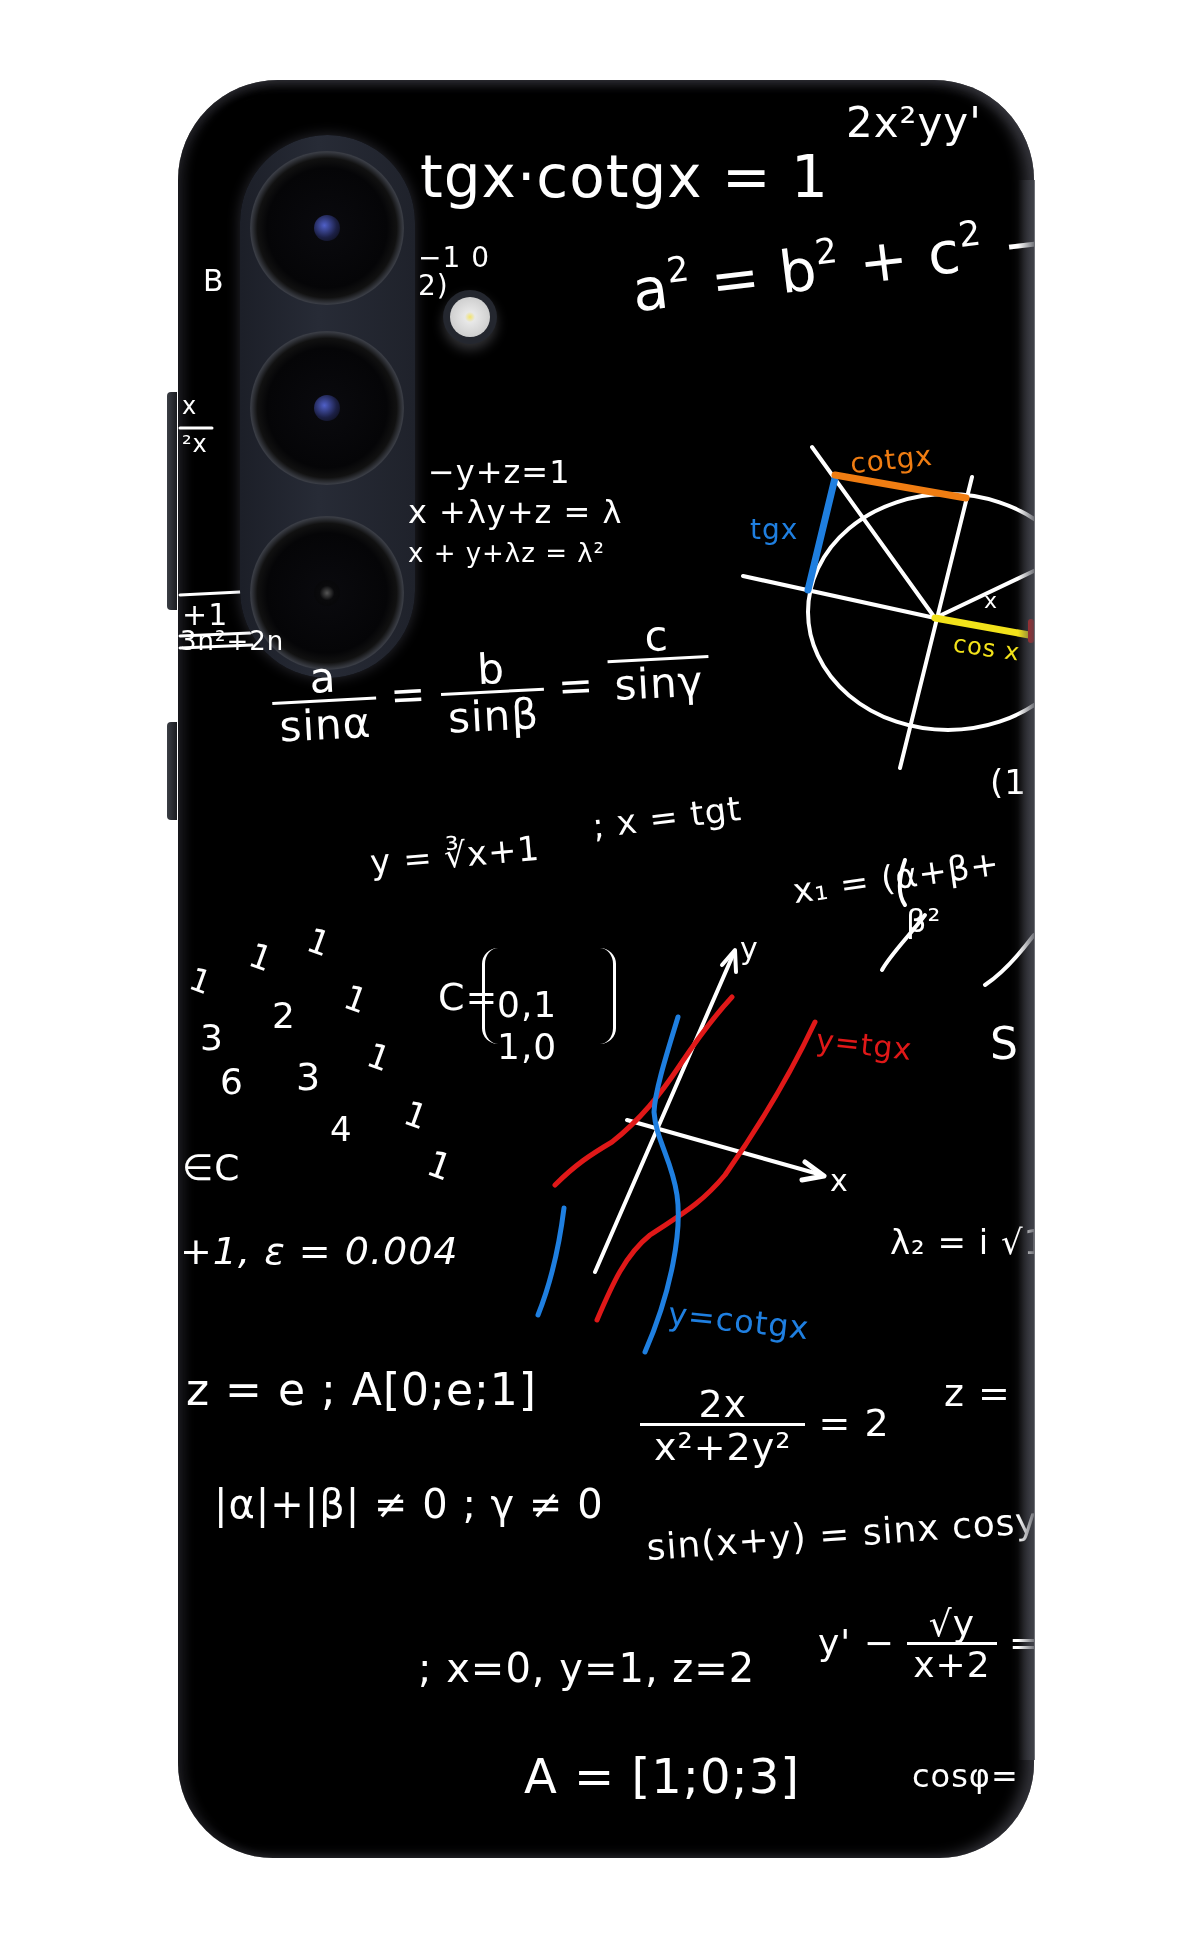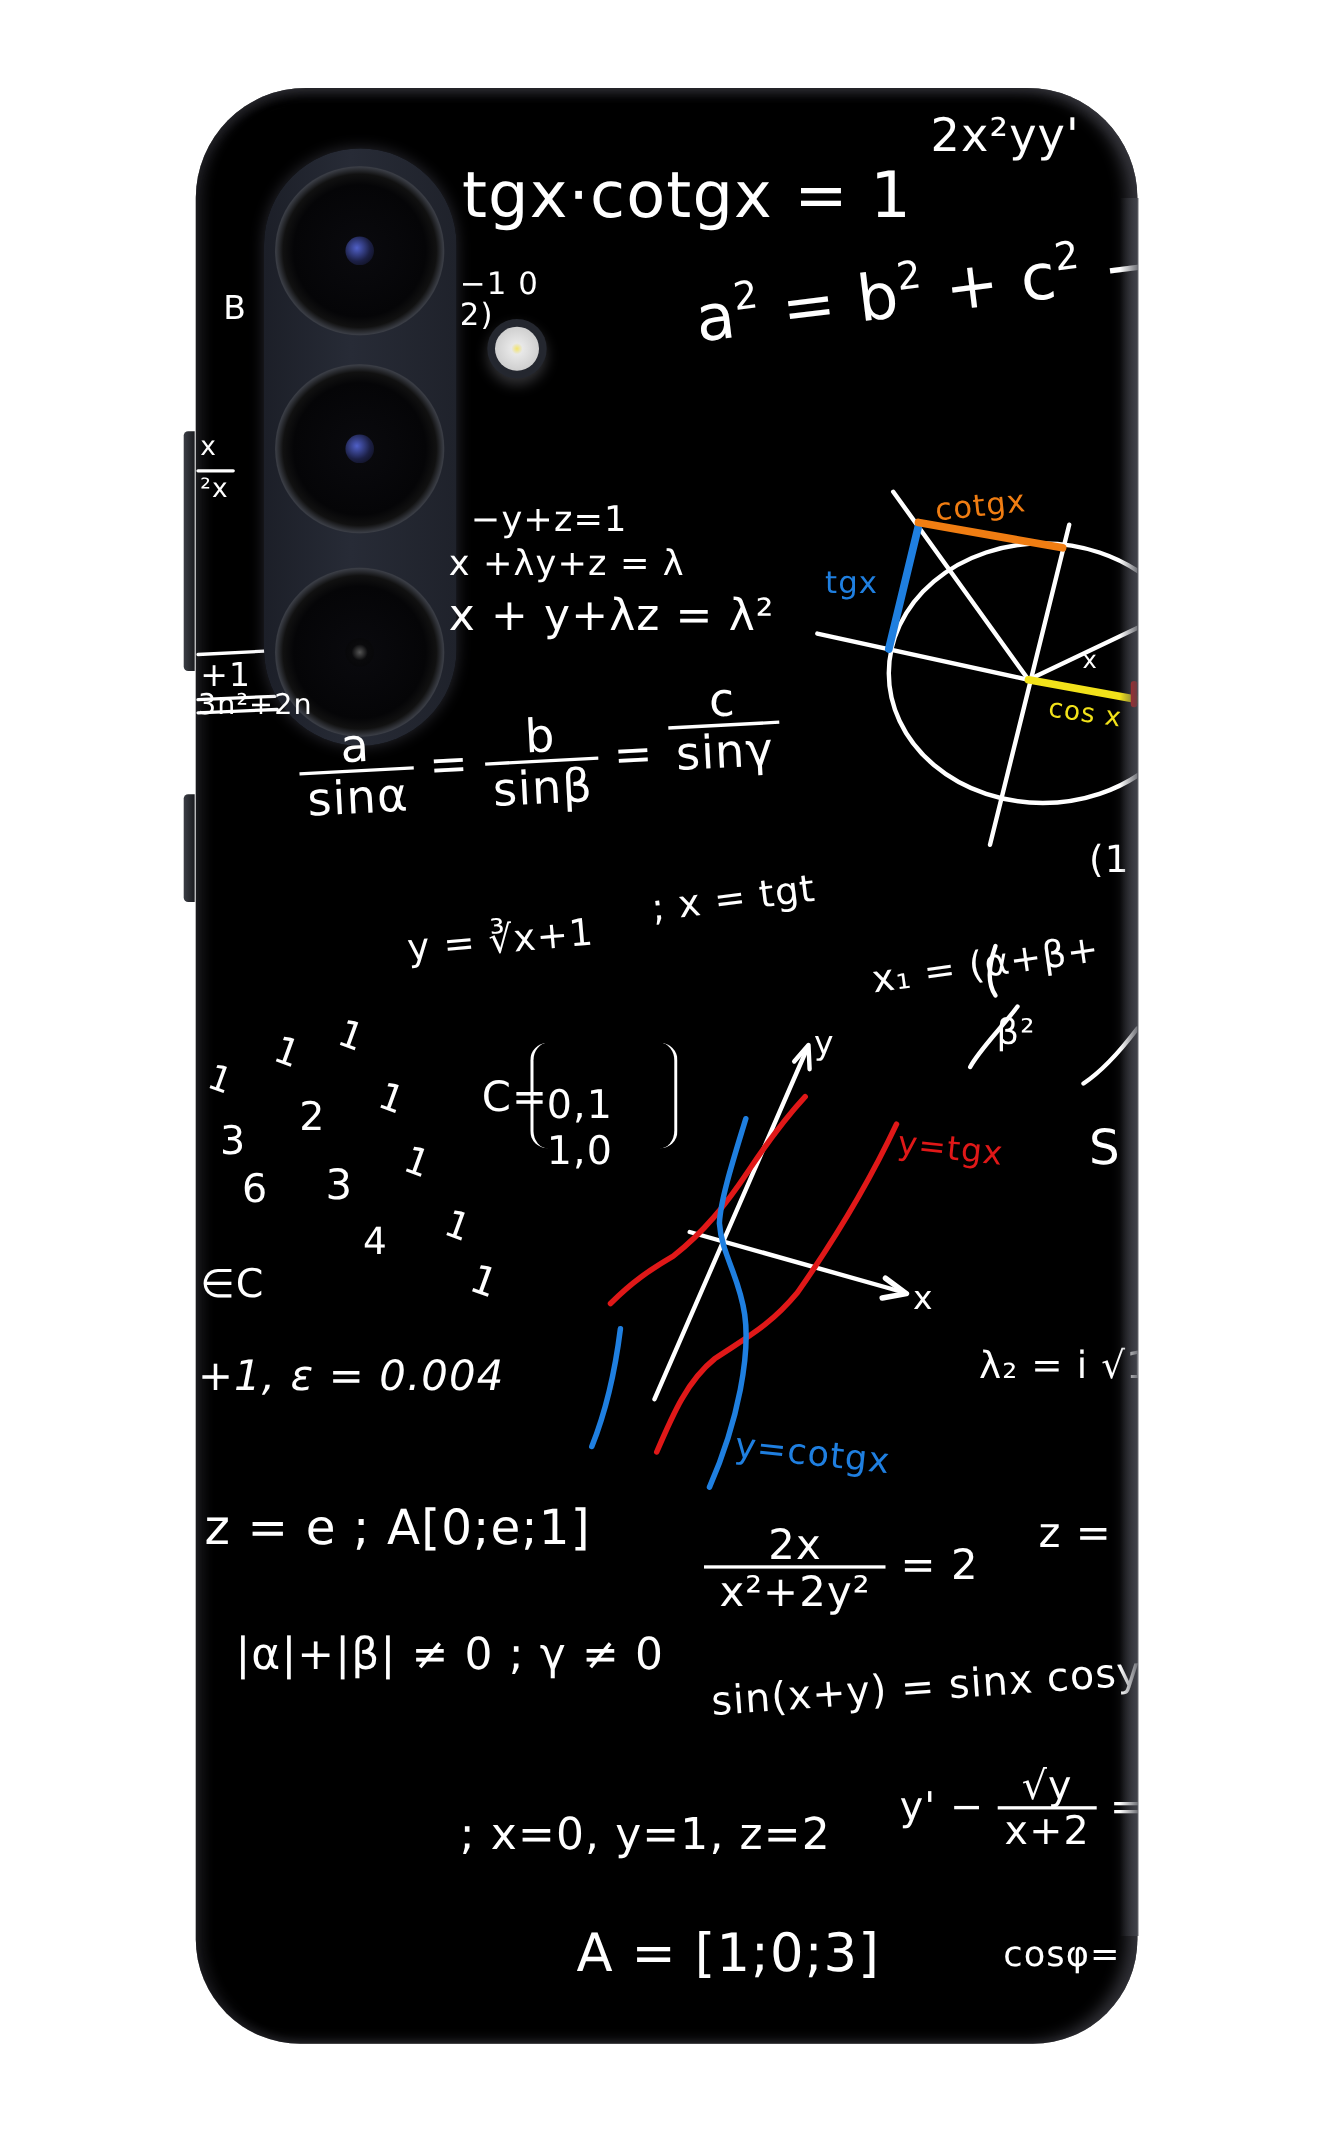--- a/index.html
+++ b/index.html
@@ -103,21 +103,21 @@
   <div class="f" style="left:203px;top:266px;font-size:30px;">B</div>
   <div class="f" style="left:418px;top:244px;font-size:28px;">−1  0</div>
   <div class="f" style="left:418px;top:272px;font-size:28px;">    2)</div>
 
   <div class="f" style="left:636px;top:258px;font-size:58px;transform:rotate(-7deg);transform-origin:left bottom;">
     <span>a</span><sup>2</sup><span> = b</span><sup>2</sup><span> + c</span><sup>2</sup><span> − 2b</span>
   </div>
 
   <div class="f" style="left:428px;top:456px;font-size:32px;">−y+z=1</div>
   <div class="f" style="left:408px;top:496px;font-size:32px;">x +λy+z = λ</div>
-  <div class="f" style="left:408px;top:540px;font-size:40px;">x + y+λz = λ²</div>
+  <div class="f" style="left:408px;top:540px;font-size:26px;">x + y+λz = λ²</div>
 
   <div class="f" style="left:182px;top:394px;font-size:24px;">x</div>
   <div class="f" style="left:182px;top:432px;font-size:24px;">²x</div>
   <div class="f" style="left:182px;top:600px;font-size:30px;">+1</div>
   <div class="f" style="left:180px;top:628px;font-size:26px;">3n²+2n</div>
 
   <div class="f" style="left:270px;top:660px;font-size:42px;transform:rotate(-3deg);transform-origin:left top;">
     <span class="frac">
         <span class="num">a</span>
         <span class="den">sinα</span>
@@ -131,21 +131,21 @@
     <span class="frac" style="position:relative;top:-24px;">
         <span class="num">c</span>
         <span class="den">sinγ</span>
       </span>
   </div>
 
   <div class="f" style="left:370px;top:838px;font-size:34px;transform:rotate(-5deg);">y = ∛x+1</div>
   <div class="f" style="left:592px;top:800px;font-size:34px;transform:rotate(-7deg);">; x = tgt</div>
   <div class="f" style="left:990px;top:765px;font-size:34px;">(1</div>
   <div class="f" style="left:792px;top:860px;font-size:34px;transform:rotate(-8deg);">x₁ = (α+β+</div>
-  <div class="f" style="left:906px;top:905px;font-size:32px;margin-top:17px;">β²</div>
+  <div class="f" style="left:906px;top:905px;font-size:32px;">β²</div>
 
   <div class="f" style="left:438px;top:978px;font-size:38px;">C=</div>
   <div class="f" style="left:482px;top:948px;height:96px;width:128px;border-left:3px solid #fff;border-right:3px solid #fff;border-radius:16px;">
     <div style="font-size:36px;padding:6px 0 0 12px;margin-top:33px;">0,1</div>
     <div style="font-size:36px;padding:6px 0 0 12px;">1,0</div>
   </div>
 
   <div class="f" style="left:190px;top:965px;font-size:32px;transform:rotate(20deg);">1</div>
   <div class="f" style="left:250px;top:940px;font-size:34px;transform:rotate(20deg);">1</div>
   <div class="f" style="left:308px;top:925px;font-size:34px;transform:rotate(20deg);">1</div>

